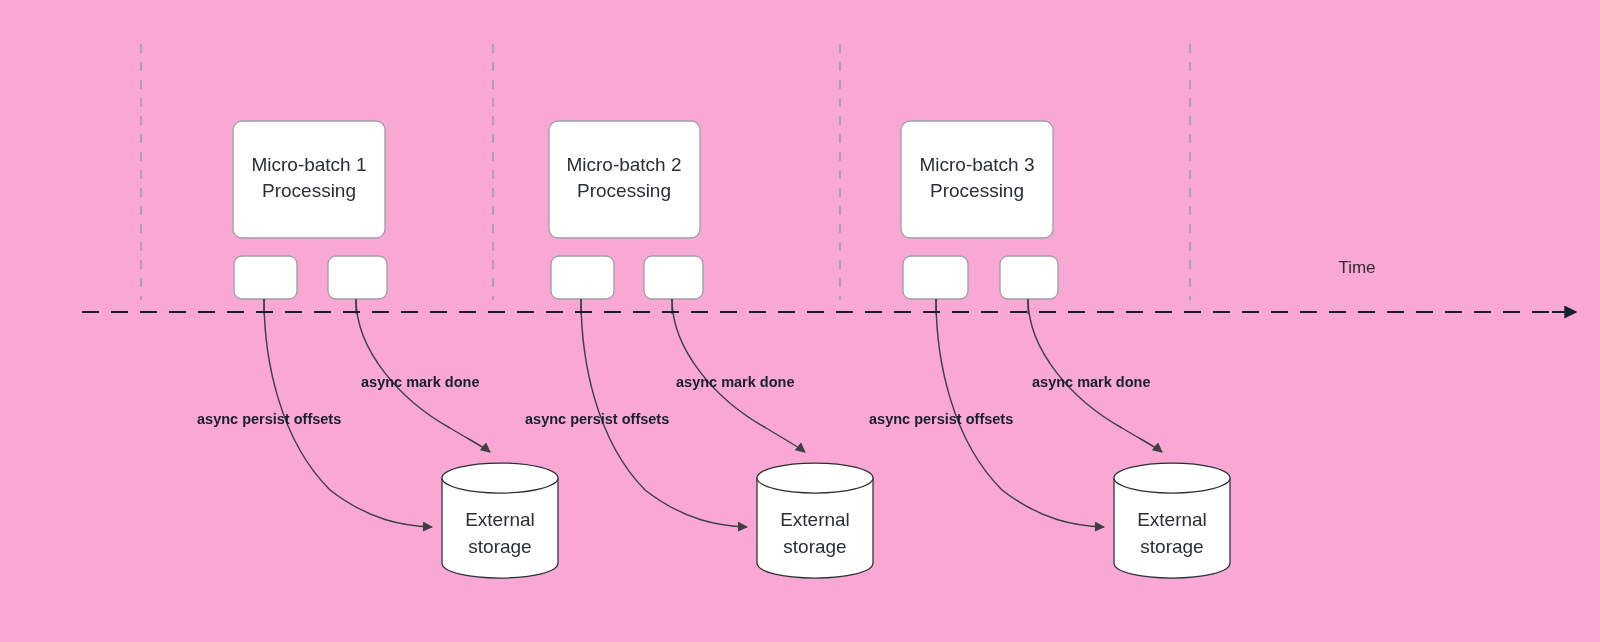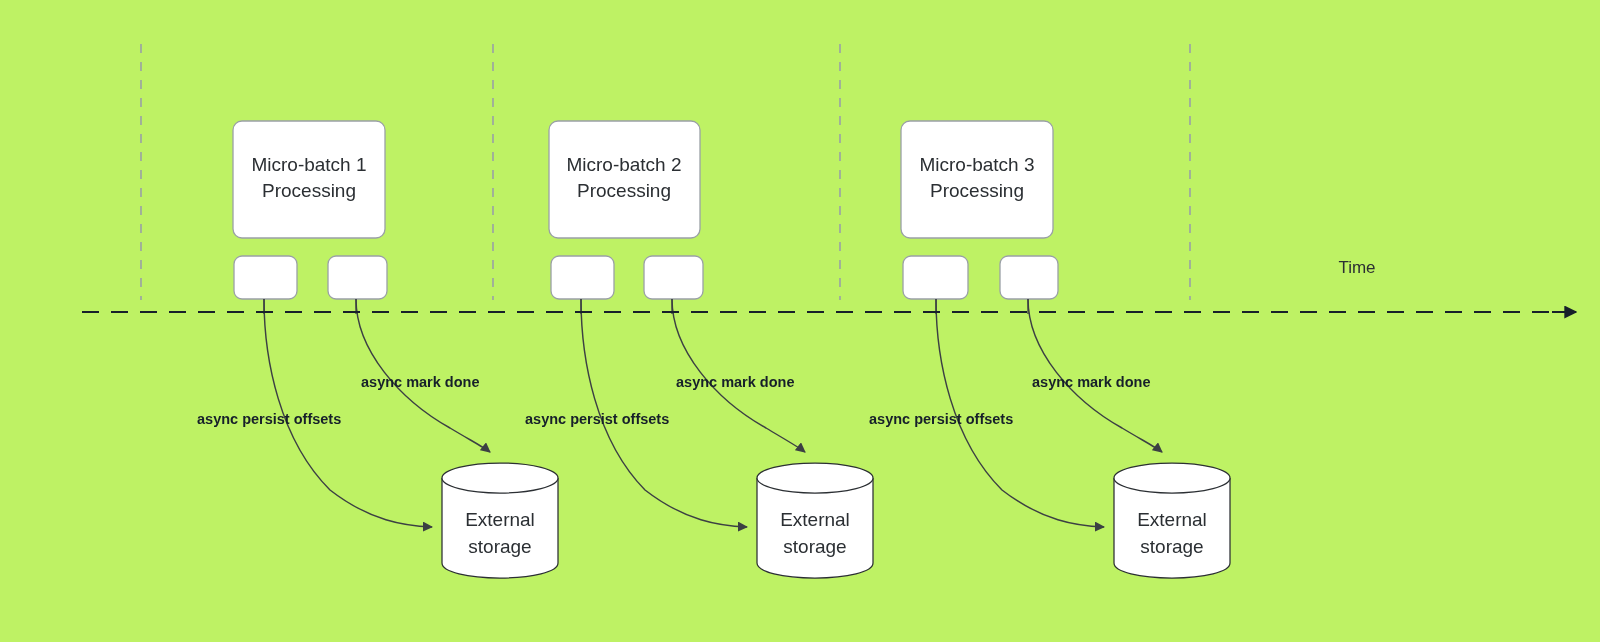--- a/index.html
+++ b/index.html
@@ -8,21 +8,21 @@
     background: #ffffff;
   }
   body {
     font-family: "Liberation Sans", sans-serif;
     -webkit-font-smoothing: antialiased;
   }
   #canvas {
     position: relative;
     width: 1600px;
     height: 642px;
-    background: #bef264;
+    background: #f9a8d4;
     overflow: hidden;
   }
   #diagram-svg {
     position: absolute;
     top: 0;
     left: 0;
     width: 1600px;
     height: 642px;
   }
   .box-label {

